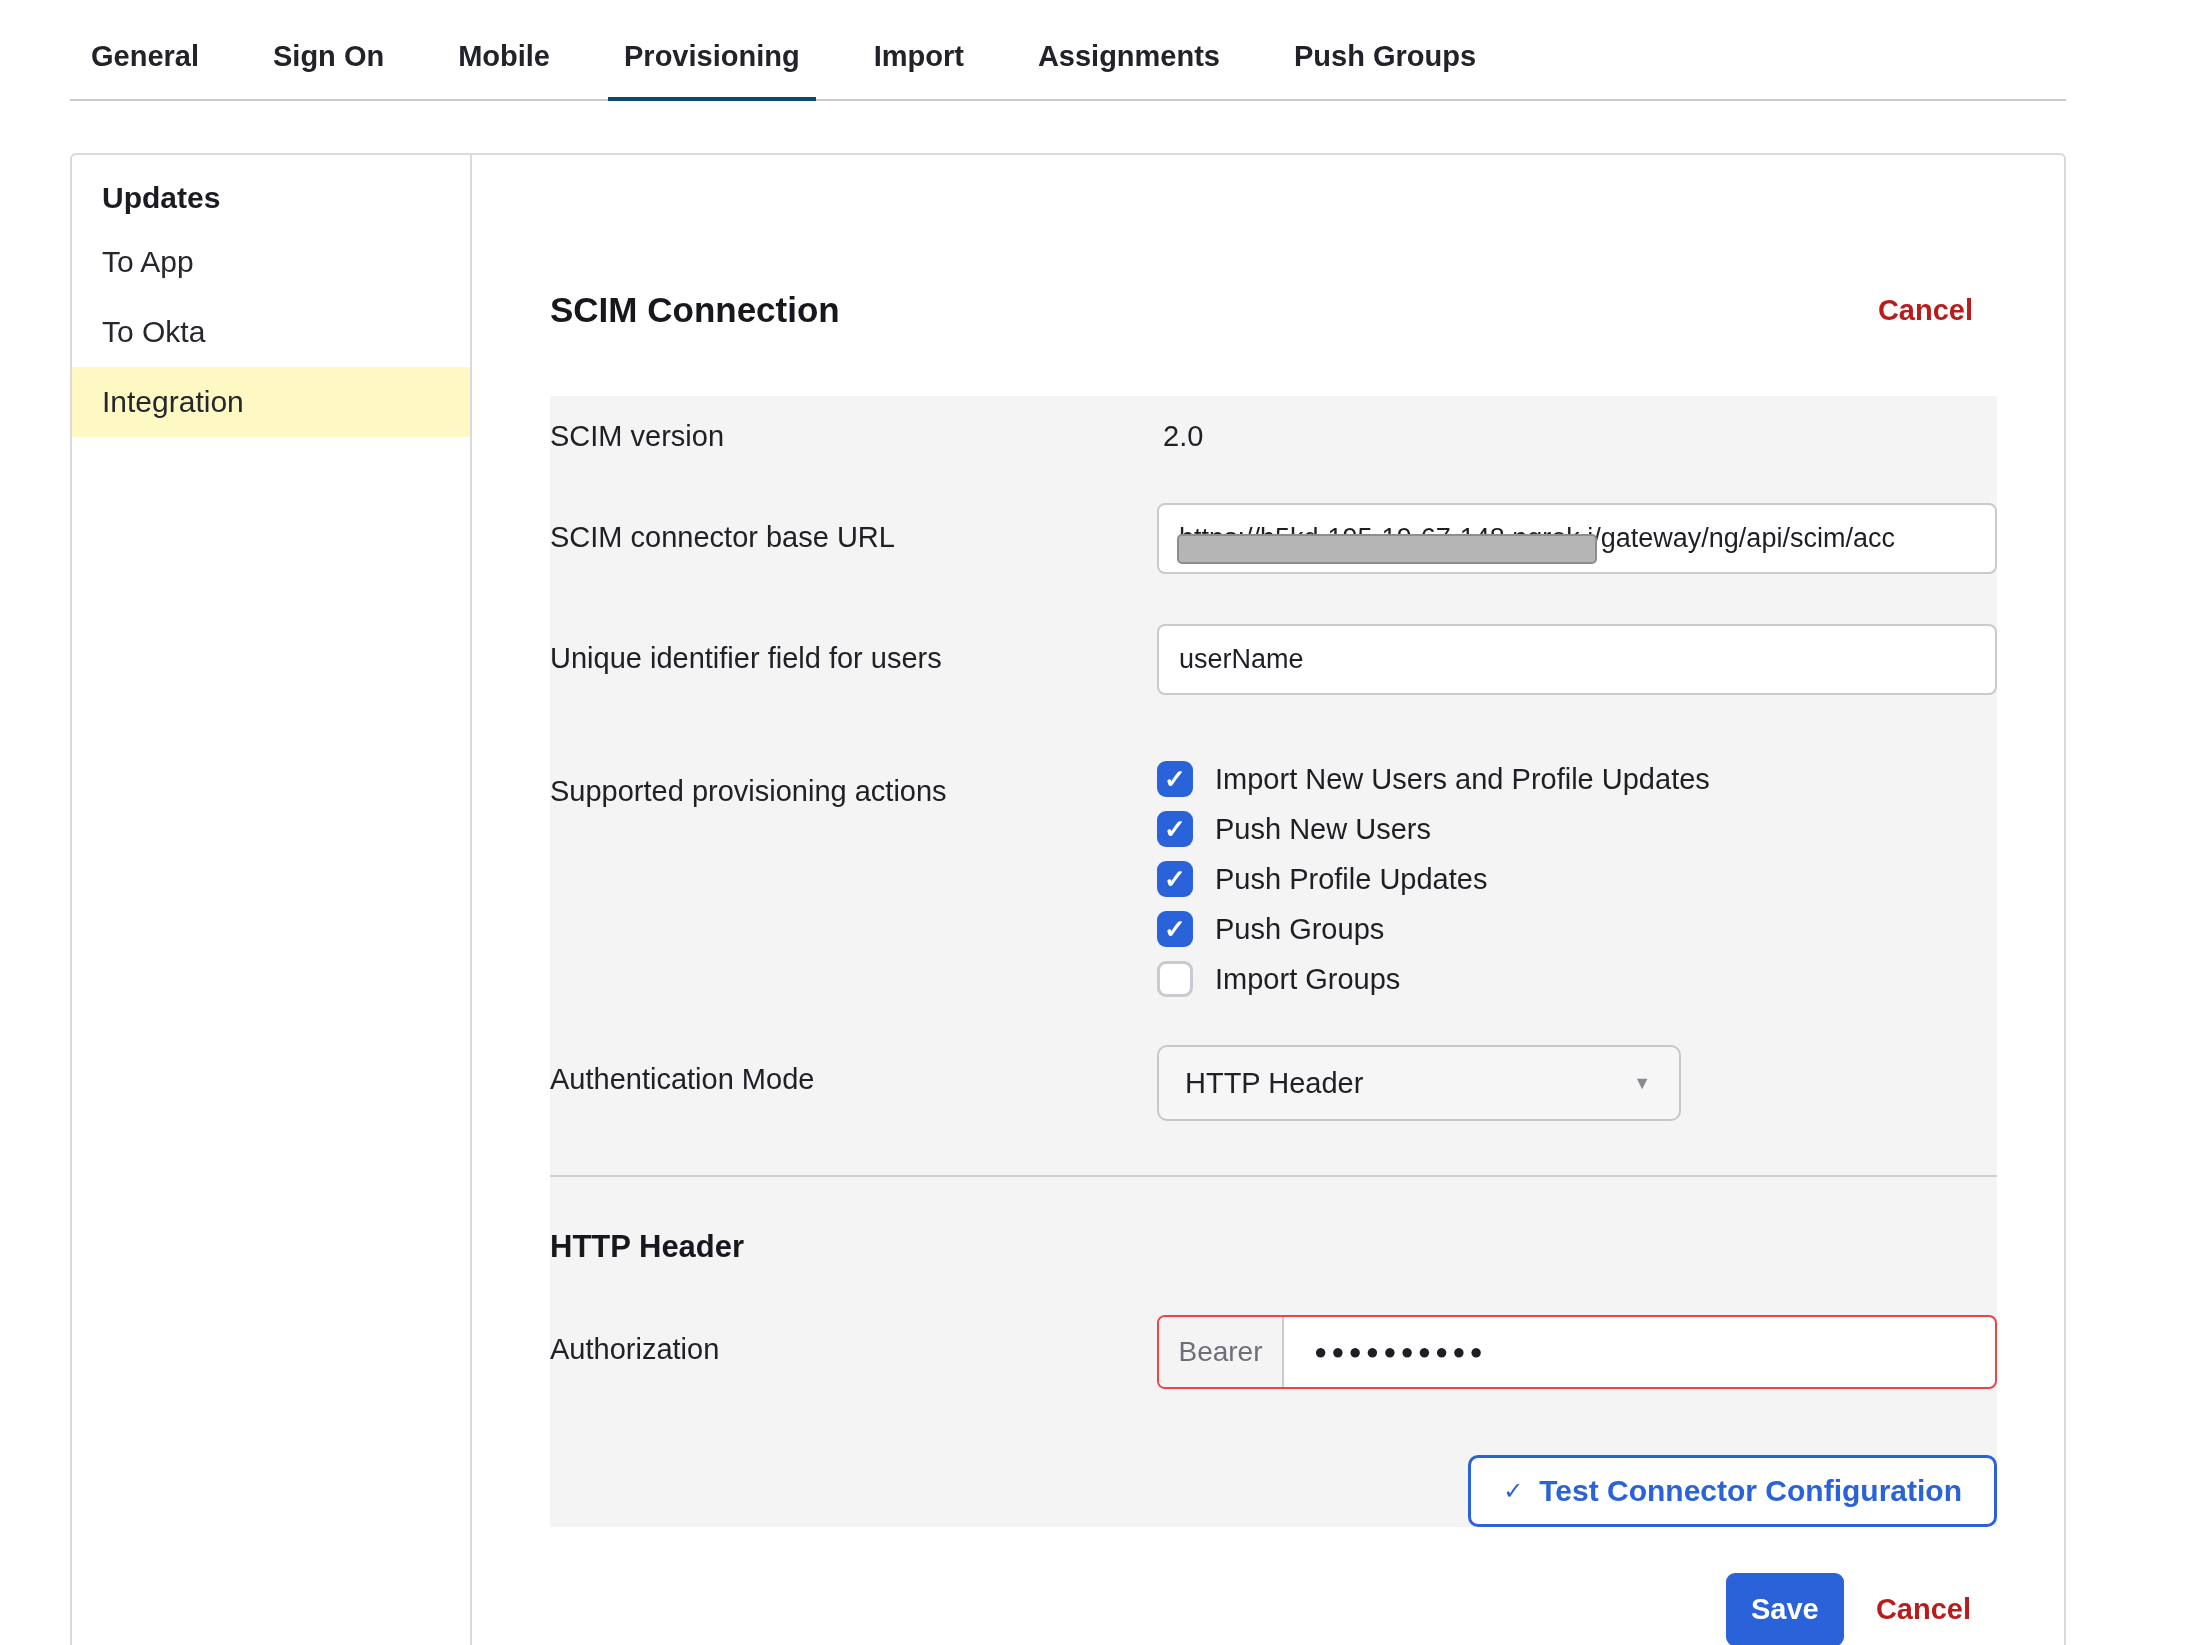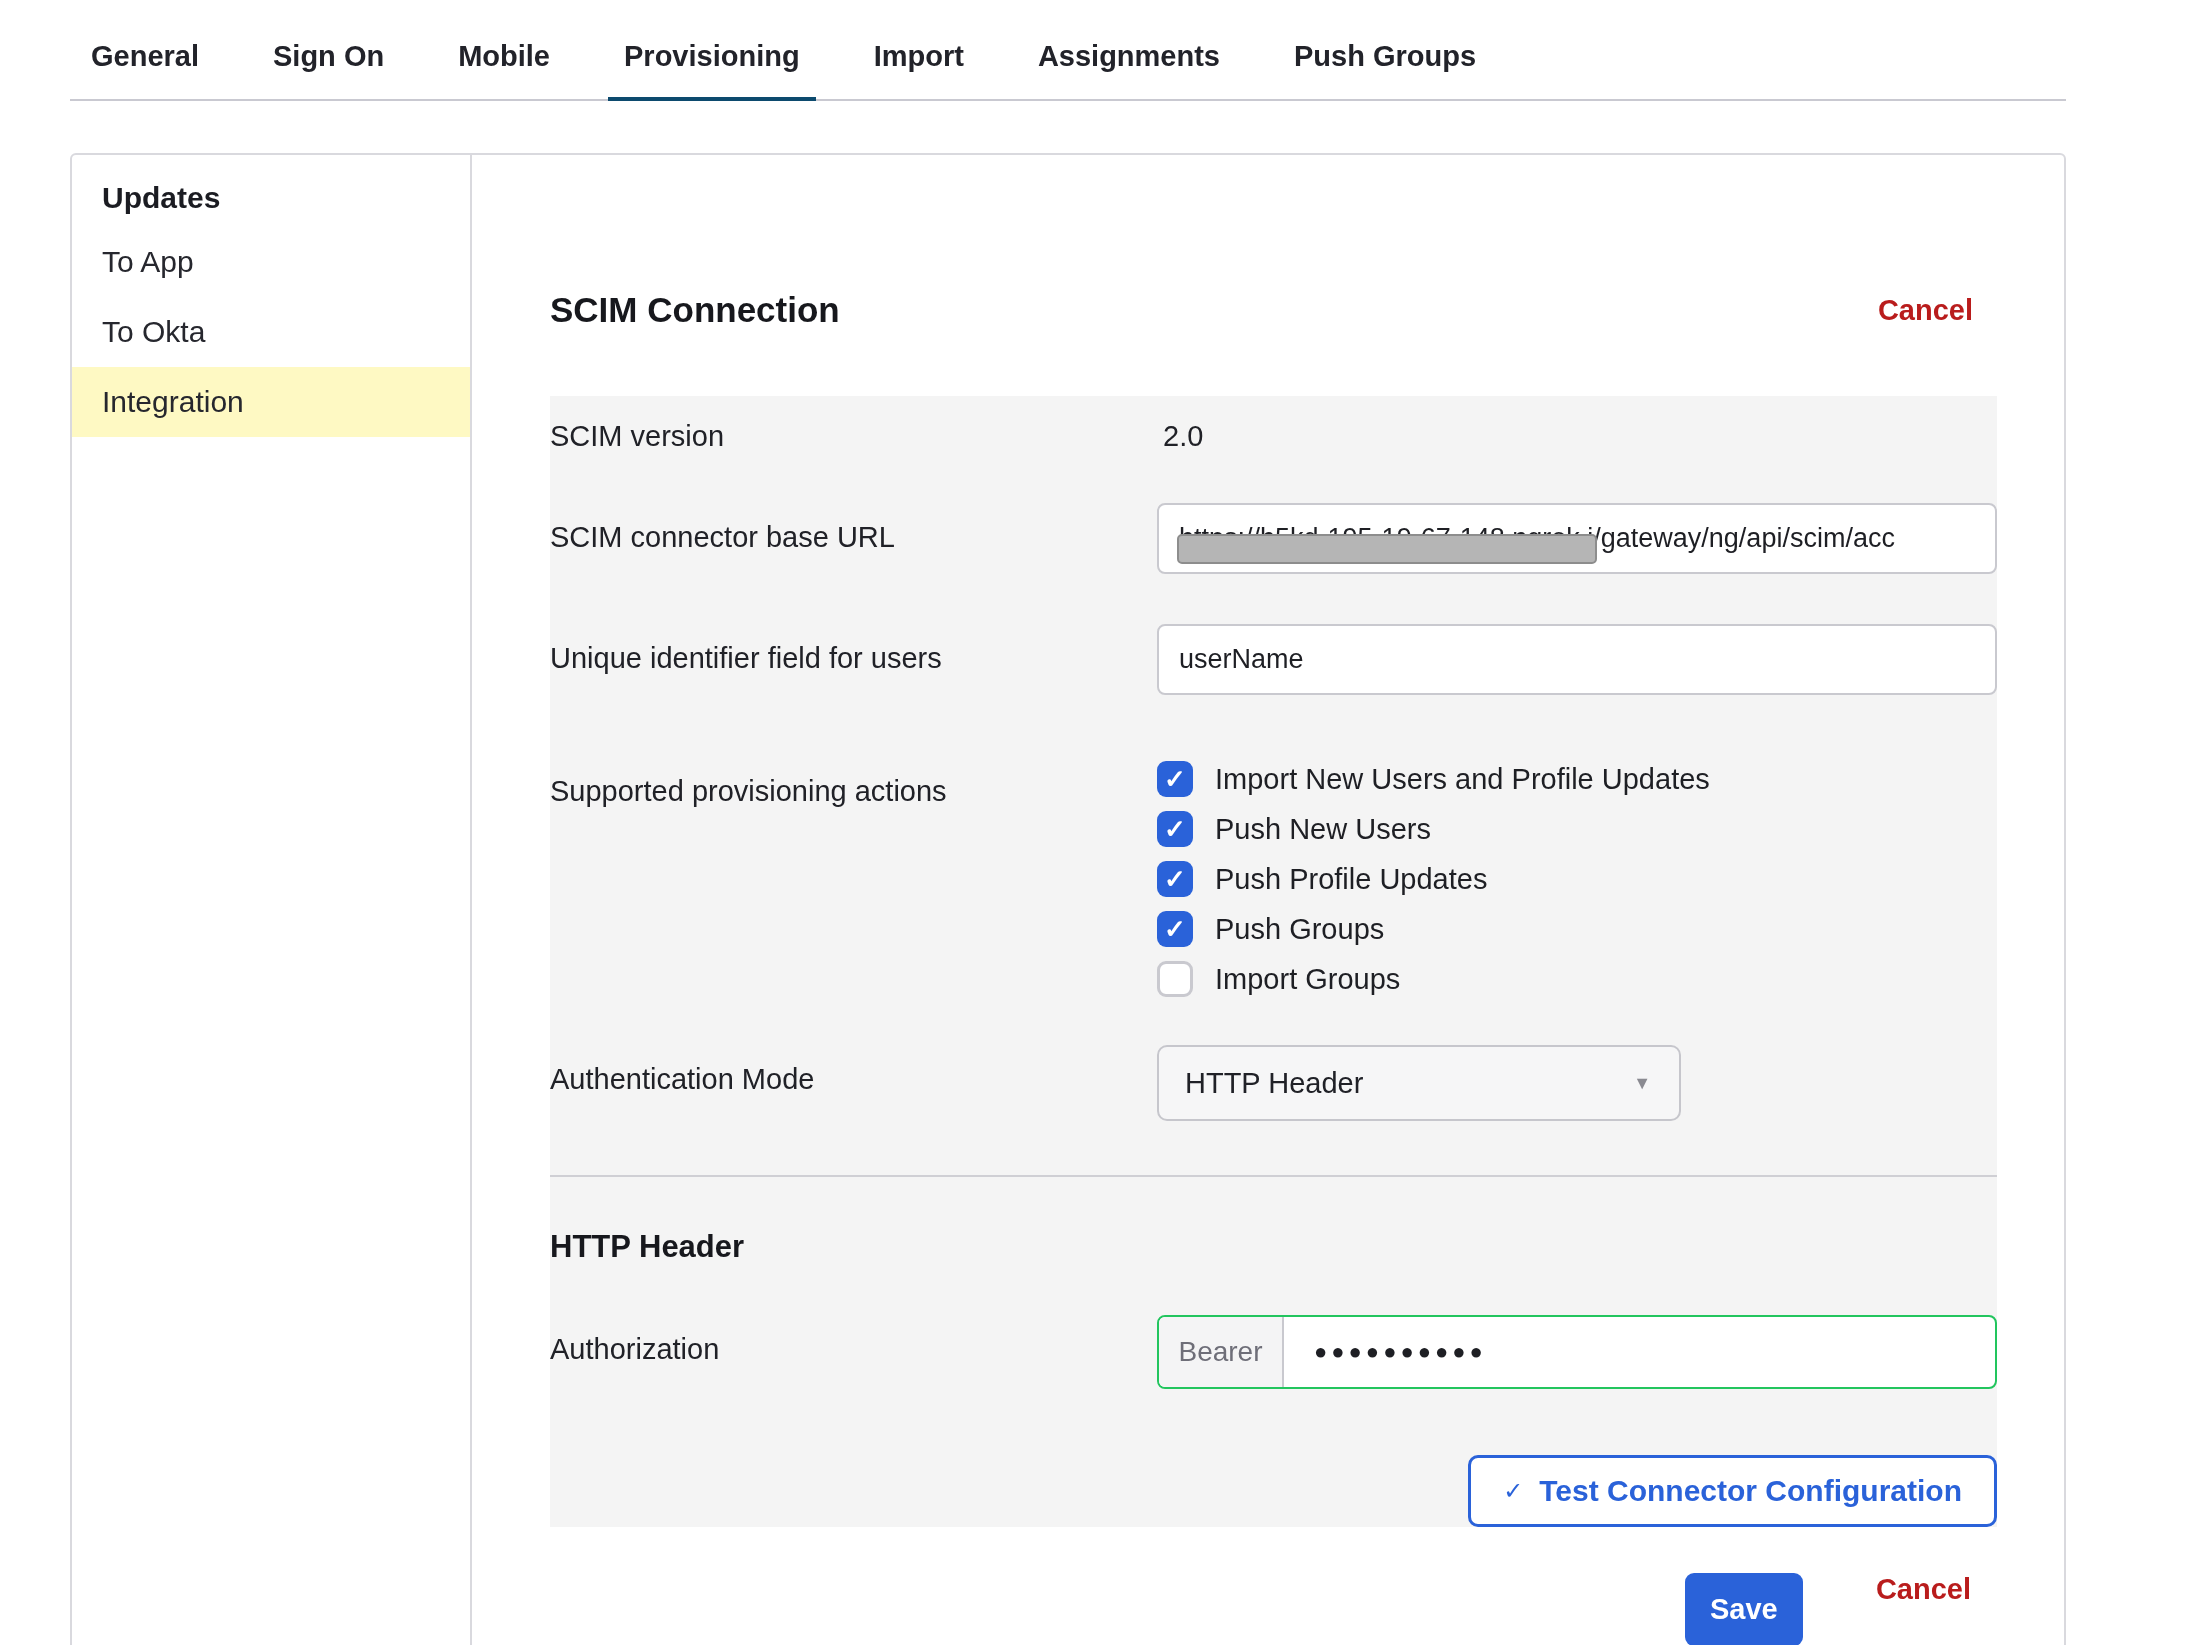--- a/index.html
+++ b/index.html
@@ -146,21 +146,21 @@
   .panel-divider { margin-top: 54px; height: 2px; background: #cfcfd4; }
 
   .section-heading {
     margin-top: 52px;
     font-size: 31px; font-weight: 700; color: #17181d;
   }
 
   
   .input-group {
     width: 840px; height: 74px;
-    border: 2px solid #22c55e;
+    border: 2px solid #ef4444;
     border-radius: 8px;
     background: #ffffff;
     display: flex; align-items: stretch; overflow: hidden;
   }
   .input-addon {
     flex: 0 0 125px;
     background: #f4f4f5;
     border-right: 2px solid #c9c9cf;
     display: flex; align-items: center; justify-content: center;
     font-size: 28px; color: #6e6e78;
@@ -181,22 +181,22 @@
     display: flex; align-items: center; gap: 16px;
     padding: 0 32px;
     font-size: 30px; font-weight: 700; color: #2a62d9;
     cursor: pointer;
   }
   .test-button .check { font-size: 24px; font-weight: 400; }
 
   
   .actions-row {
     margin-top: 46px;
-    display: flex; justify-content: flex-end; align-items: flex-start;
-    gap: 73px; padding-right: 26px;
+    display: flex; justify-content: flex-end; align-items: center;
+    gap: 32px; padding-right: 26px;
   }
   .save-button {
     width: 118px; height: 73px;
     background: #2a62d9;
     border: none; border-radius: 9px;
     color: #ffffff; font-size: 29px; font-weight: 700;
     font-family: "Liberation Sans", sans-serif;
     cursor: pointer;
     display: flex; align-items: center; justify-content: center;
   }

